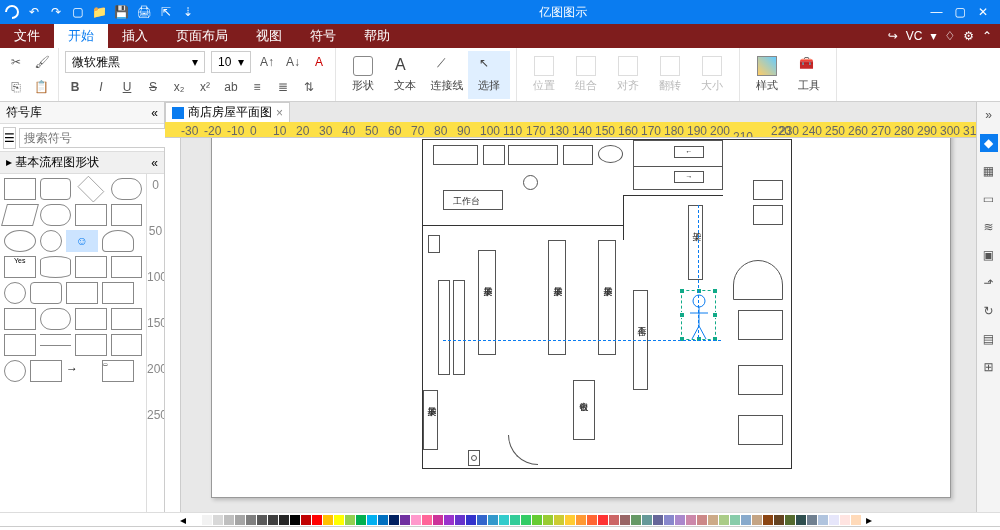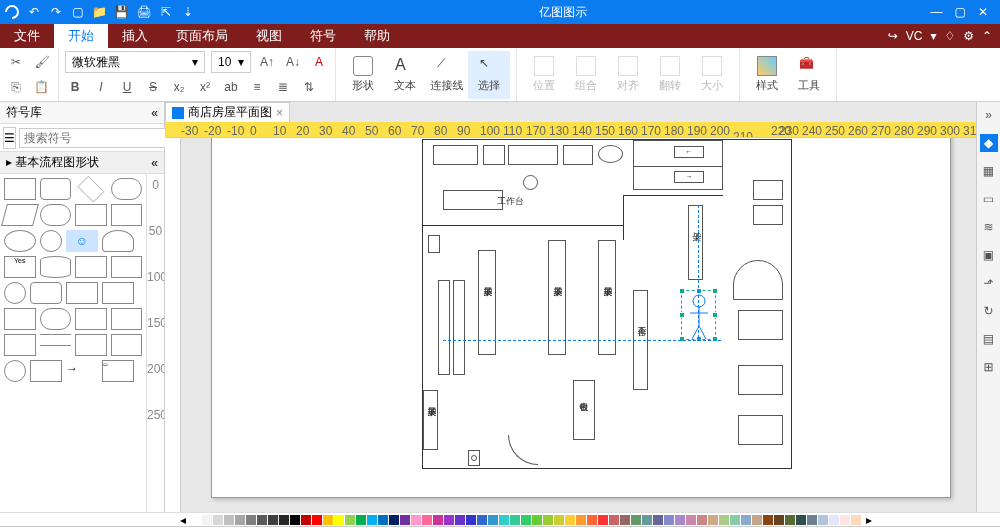--- a/index.html
+++ b/index.html
@@ -51,21 +51,21 @@
 .hruler span { position: absolute; top: 2px; }
 
 .canvas-wrap { flex: 1; display: flex; overflow: hidden; position: relative; background: #e8e8e8; }
 .vruler { width: 16px; background: #fff; border-right: 1px solid #ccc; position: relative; font-size: 8px; color: #666; }
 .canvas { flex: 1; position: relative; overflow: auto; }
 .page { position: absolute; left: 30px; top: -10px; width: 740px; height: 370px; background: #fff; border: 1px solid #999; box-shadow: 2px 2px 4px rgba(0,0,0,0.2); }
 
 .floorplan { position: absolute; left: 210px; top: 10px; width: 370px; height: 330px; border: 1.5px solid #333; }
 .fp-el { position: absolute; border: 1px solid #555; background: #fff; }
 .fp-txt { position: absolute; font-size: 9px; color: #333; writing-mode: vertical-rl; }
-.fp-txt.h { writing-mode: horizontal-tb; margin-left: 44px; }
+.fp-txt.h { writing-mode: horizontal-tb; }
 
 .guide-h { position: absolute; border-top: 1px dashed #0a7cf0; left: 0; right: 0; }
 .guide-v { position: absolute; border-left: 1px dashed #0a7cf0; top: 0; bottom: 0; }
 .sel-box { position: absolute; border: 1px dashed #1a8; }
 .handle { position: absolute; width: 6px; height: 6px; background: #1a8; border: 1px solid #fff; }
 
 .rightbar { width: 24px; background: #f4f4f4; border-left: 1px solid #ccc; display: flex; flex-direction: column; align-items: center; padding-top: 4px; gap: 10px; }
 .rightbar .ricn { width: 18px; height: 18px; display: flex; align-items: center; justify-content: center; color: #555; cursor: pointer; }
 .rightbar .ricn.active { background: #0a7cf0; color: #fff; }
 

